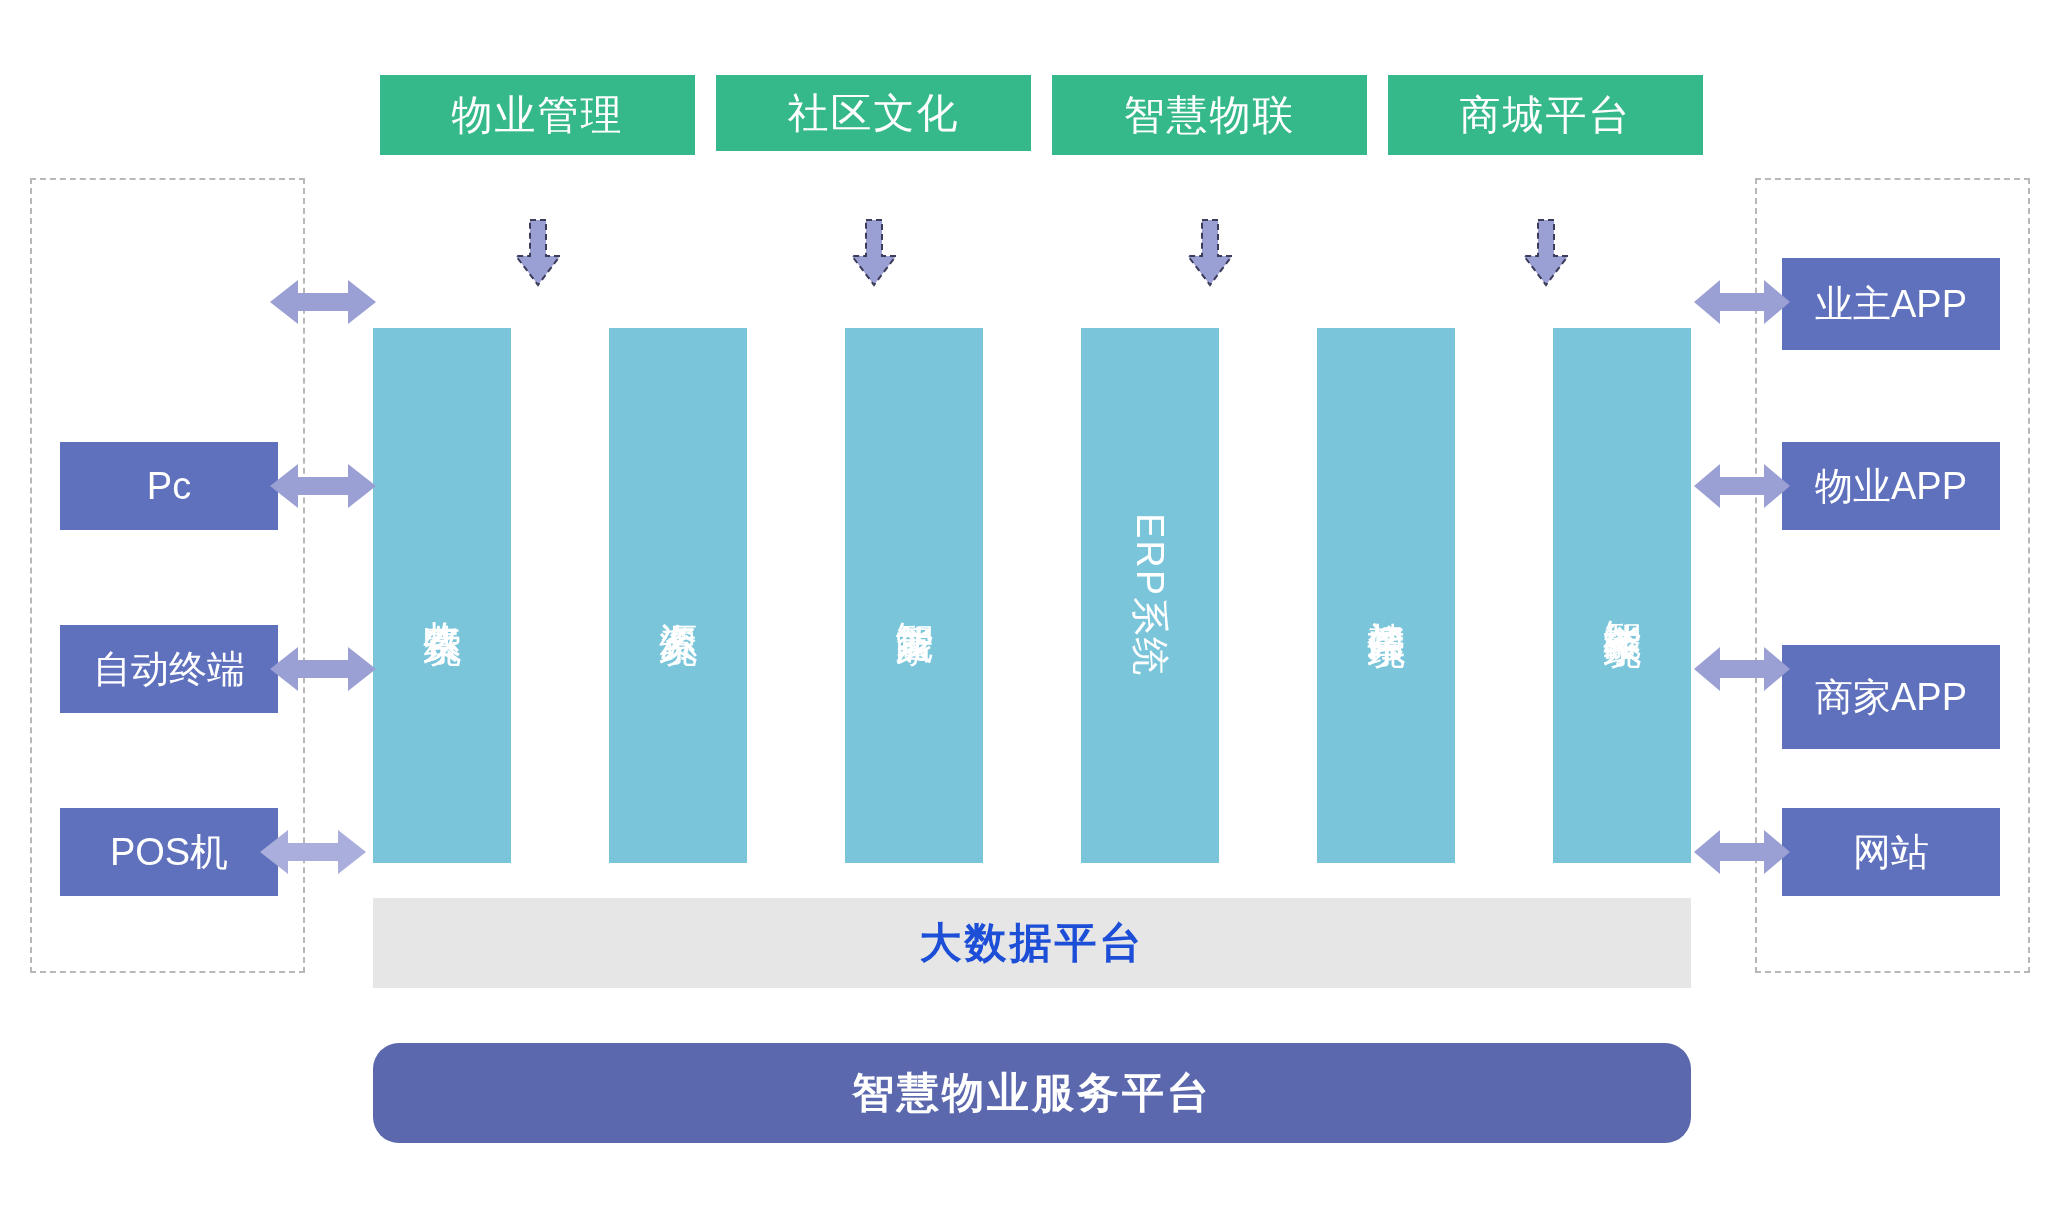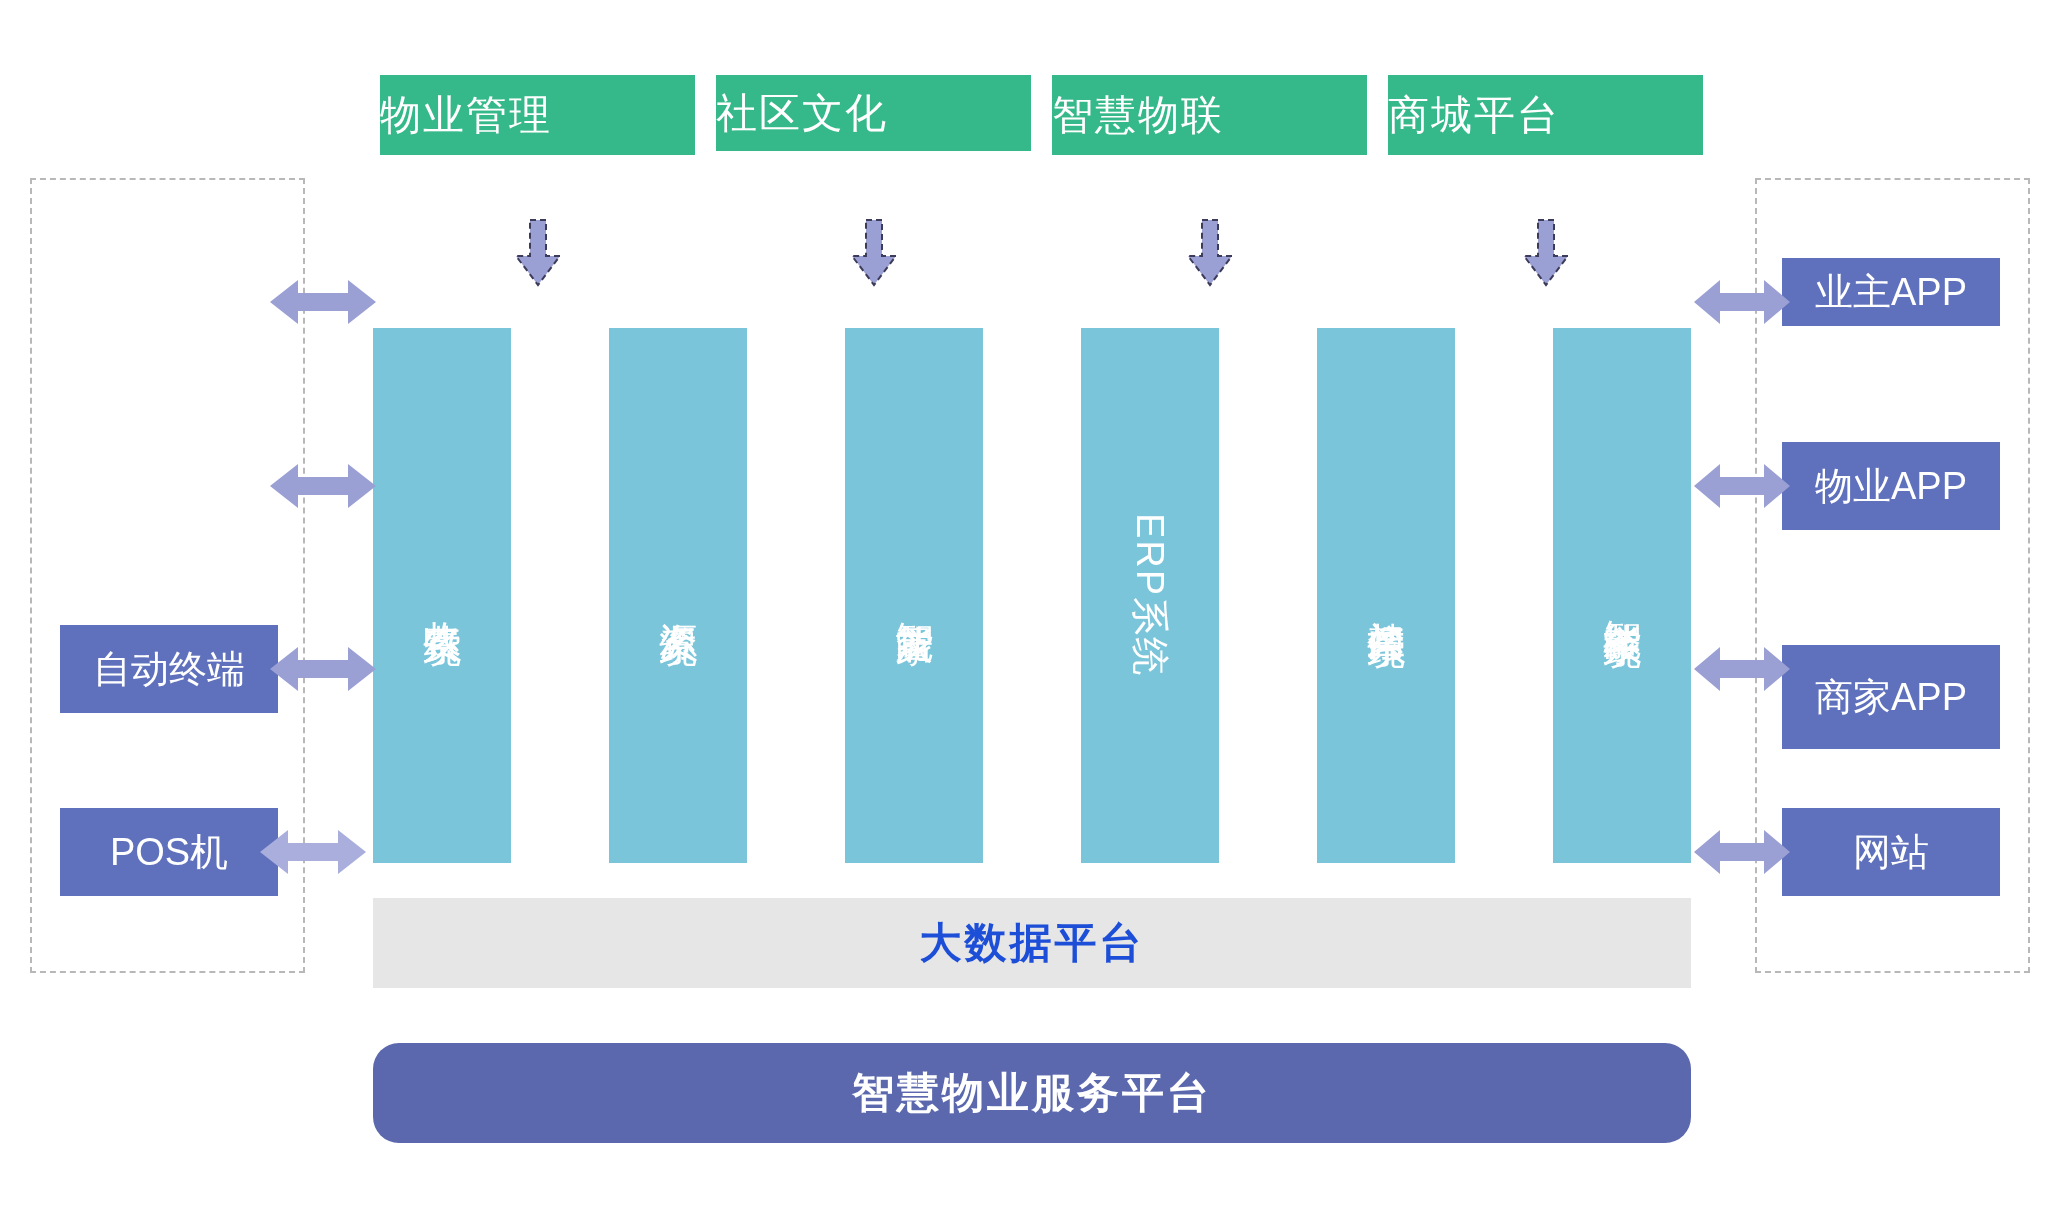--- a/index.html
+++ b/index.html
@@ -27,21 +27,21 @@
     box-sizing: border-box;
   }
 
   
   .green-box {
     position: absolute;
     background: #35b98a;
     color: #ffffff;
     display: flex;
     align-items: center;
-    justify-content: flex-start;
+    justify-content: center;
     font-size: 41px;
     letter-spacing: 2px;
     box-sizing: border-box;
   }
 
   
   .teal-col {
     position: absolute;
     background: #7ac5da;
     box-sizing: border-box;
@@ -162,20 +162,23 @@
   <div class="teal-col" style="left:1081px; top:328px; width:138px; height:535px;">
     <span class="vtext latin-rot">ERP系统</span>
   </div>
   <div class="teal-col" style="left:1317px; top:328px; width:138px; height:535px;">
     <span class="vtext">门禁停车系统</span>
   </div>
   <div class="teal-col" style="left:1553px; top:328px; width:138px; height:535px;">
     <span class="vtext">智能楼宇系统</span>
   </div>
 
+  <div class="purple-box" style="left:60px; top:442px; width:218px; height:88px;">
+    <span>Pc</span>
+  </div>
   <div class="purple-box" style="left:60px; top:625px; width:218px; height:88px;">
     <span>自动终端</span>
   </div>
   <div class="purple-box" style="left:60px; top:808px; width:218px; height:88px;">
     <span>POS机</span>
   </div>
 
   <div class="arrow-wrap" style="left:268px; top:274px;">
     <svg width="110" height="56" viewBox="0 0 110 56">
       <polygon points="2,28 30,6 30,19 80,19 80,6 108,28 80,50 80,37 30,37 30,50" fill="#9a9fd4"></polygon>
@@ -190,21 +193,21 @@
     <svg width="110" height="56" viewBox="0 0 110 56">
       <polygon points="2,28 30,6 30,19 80,19 80,6 108,28 80,50 80,37 30,37 30,50" fill="#9a9fd4"></polygon>
     </svg>
   </div>
   <div class="arrow-wrap" style="left:258px; top:824px;">
     <svg width="110" height="56" viewBox="0 0 110 56">
       <polygon points="2,28 30,6 30,19 80,19 80,6 108,28 80,50 80,37 30,37 30,50" fill="#a9aedc"></polygon>
     </svg>
   </div>
 
-  <div class="purple-box" style="left:1782px; top:258px; width:218px; height:68px;">
+  <div class="purple-box" style="left:1782px; top:258px; width:218px; height:92px;">
     <span>业主APP</span>
   </div>
   <div class="purple-box" style="left:1782px; top:442px; width:218px; height:88px;">
     <span>物业APP</span>
   </div>
   <div class="purple-box" style="left:1782px; top:625px; width:218px; height:104px;margin-top:20px;">
     <span>商家APP</span>
   </div>
   <div class="purple-box" style="left:1782px; top:808px; width:218px; height:88px;">
     <span>网站</span>

